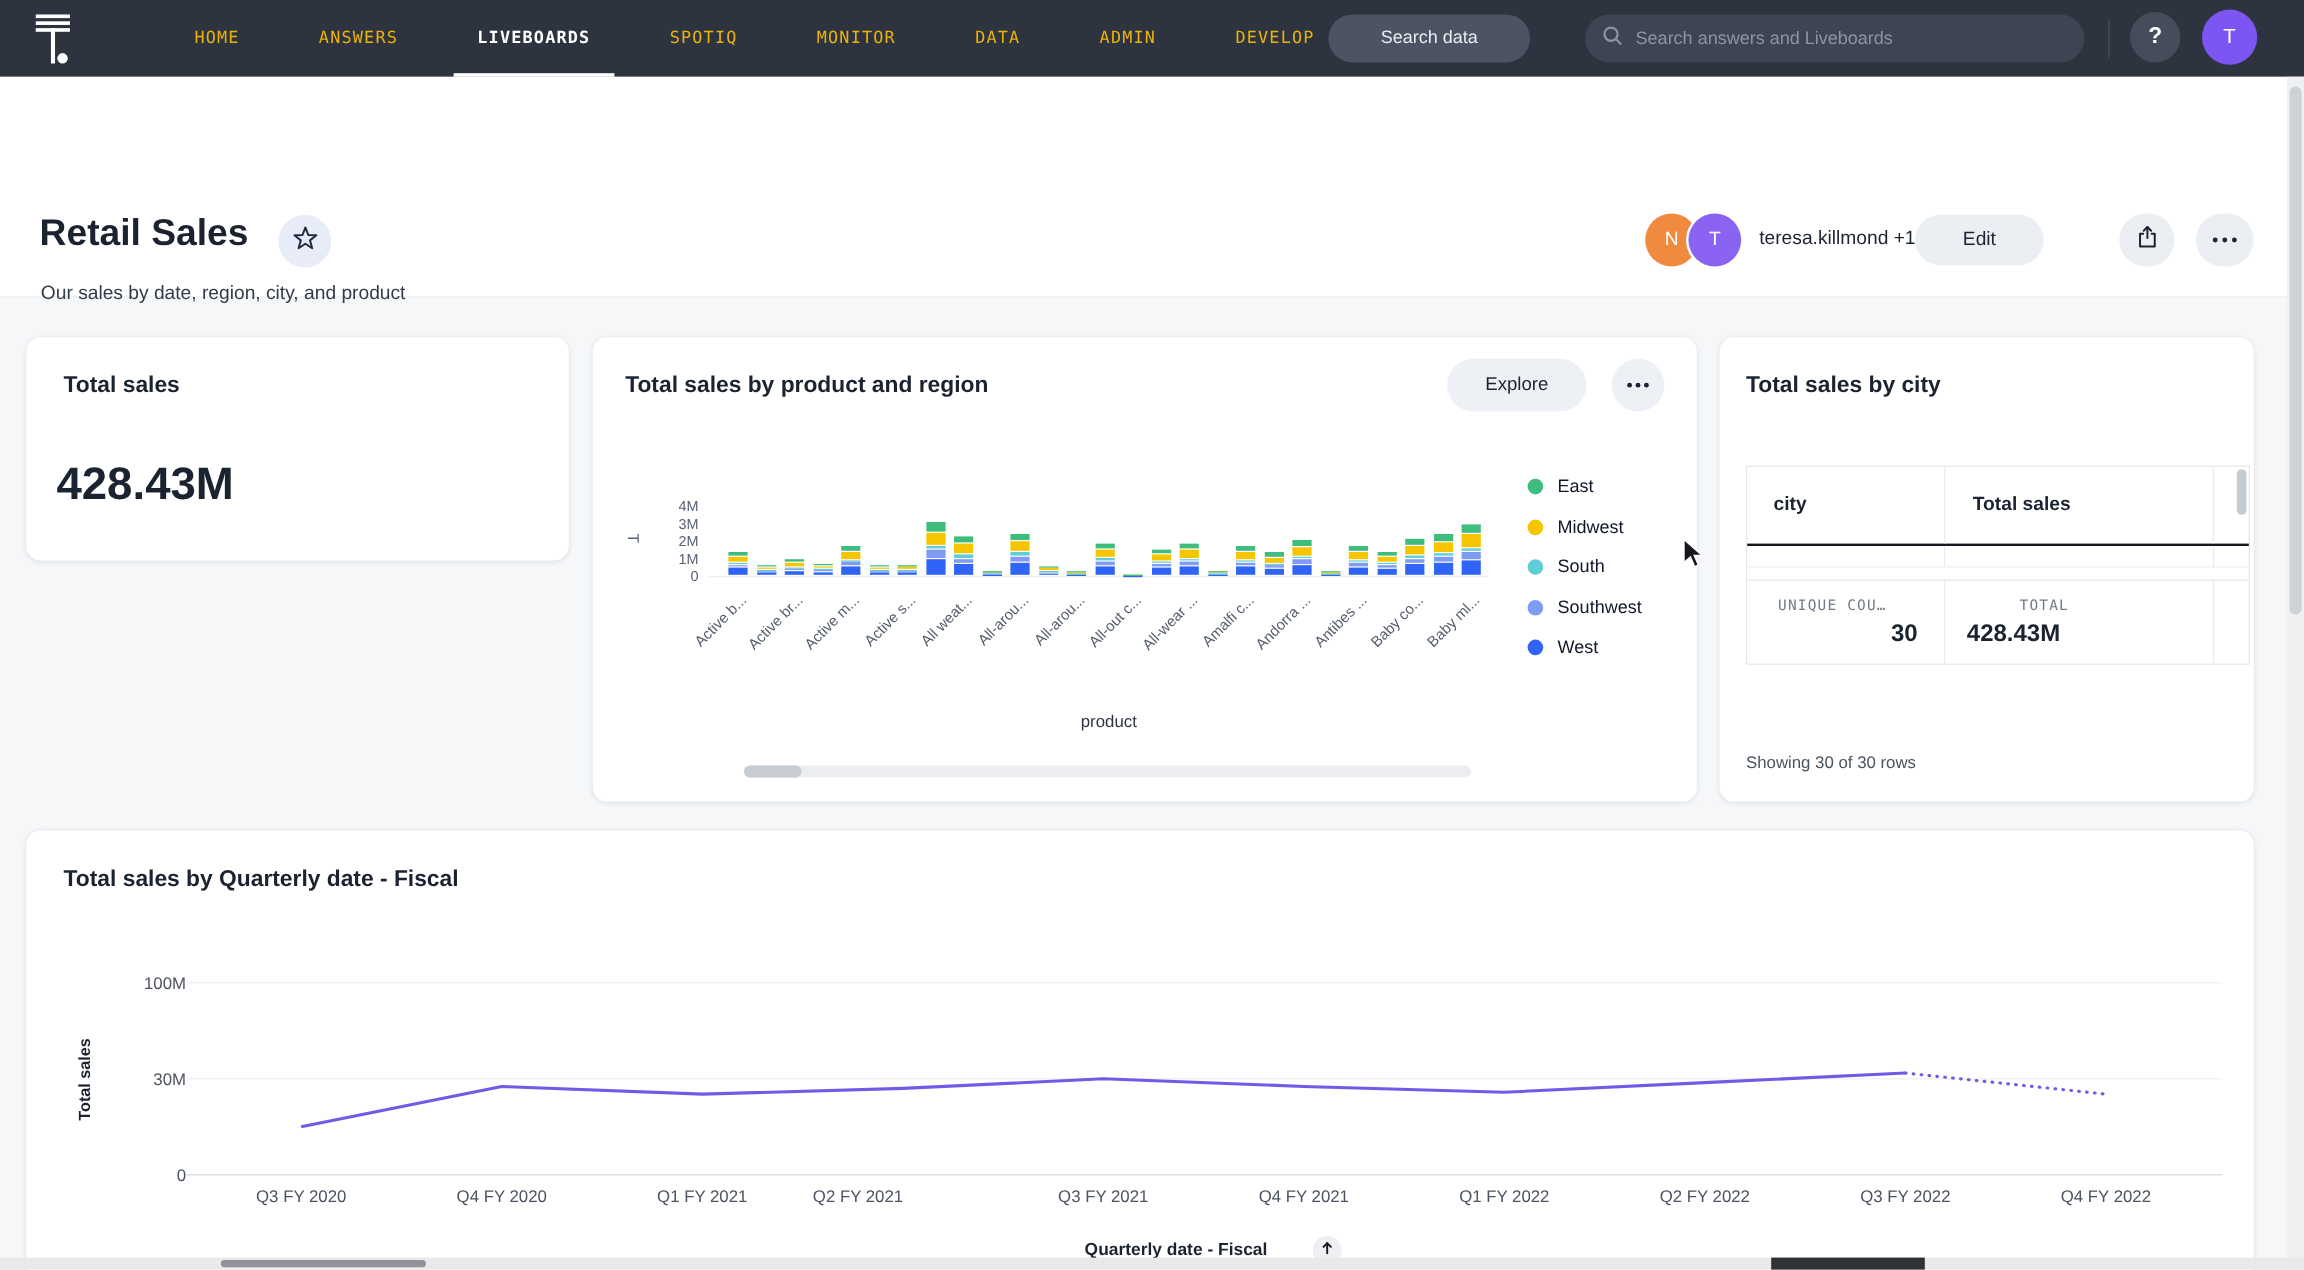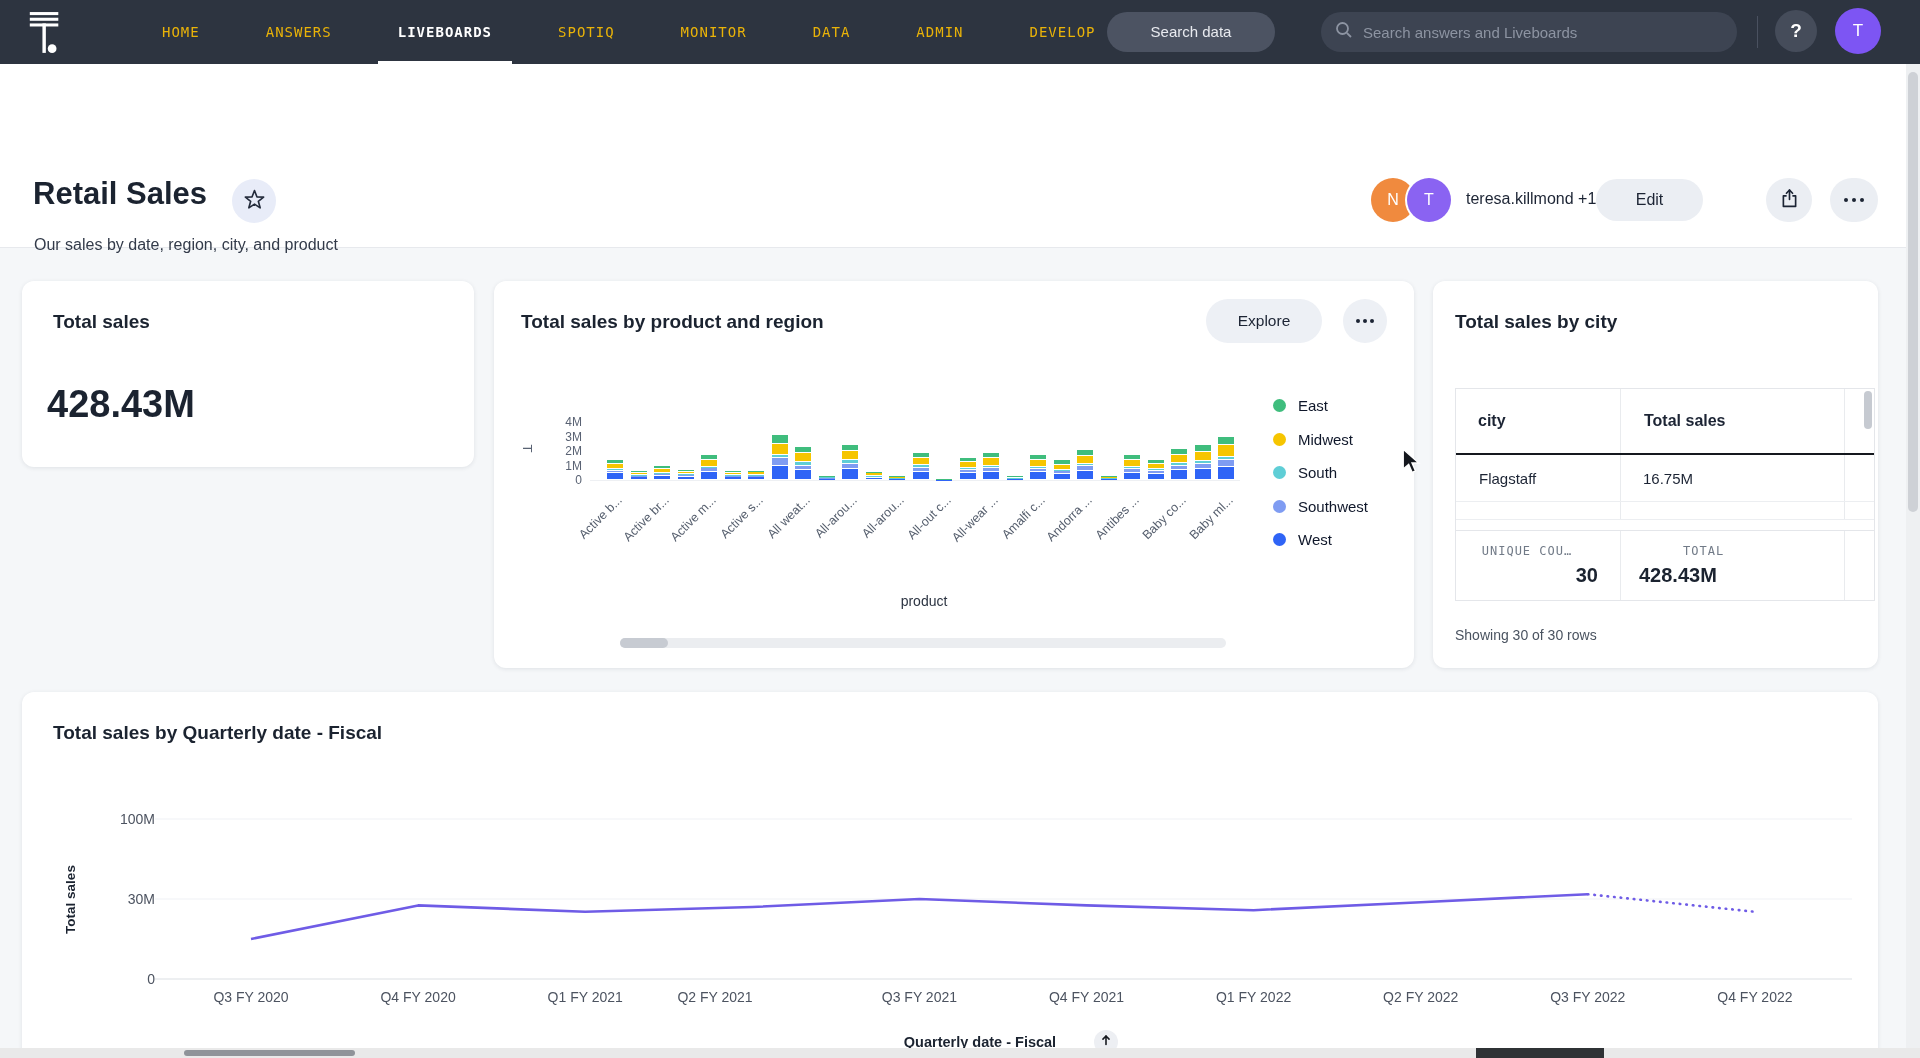--- a/index.html
+++ b/index.html
@@ -442,27 +442,20 @@
 
 <div id="card-table" class="card">
   <div class="card-title" style="left:22px; top:30px;">Total sales by city</div>
   <div id="ts-table">
     <div class="t-row t-head">
       <div class="t-c1">city</div>
       <div class="t-c2">Total sales</div>
       <div class="t-c3"></div>
     </div>
     <div id="t-headline"></div>
-    <div id="t-rows">
-        <div class="t-row t-body">
-          <div class="t-c1">Flagstaff</div>
-          <div class="t-c2">16.75M</div>
-          <div class="t-c3"></div>
-        </div>
-      </div>
     <div class="t-row t-partial">
       <div class="t-c1"></div>
         <div class="t-c2"></div>
         <div class="t-c3"></div>
     </div>
     <div class="t-gap"></div>
     <div class="t-row t-sum">
       <div class="t-c1">
         <span class="sum-label">UNIQUE COU…</span>
         <span class="sum-val">30</span>

